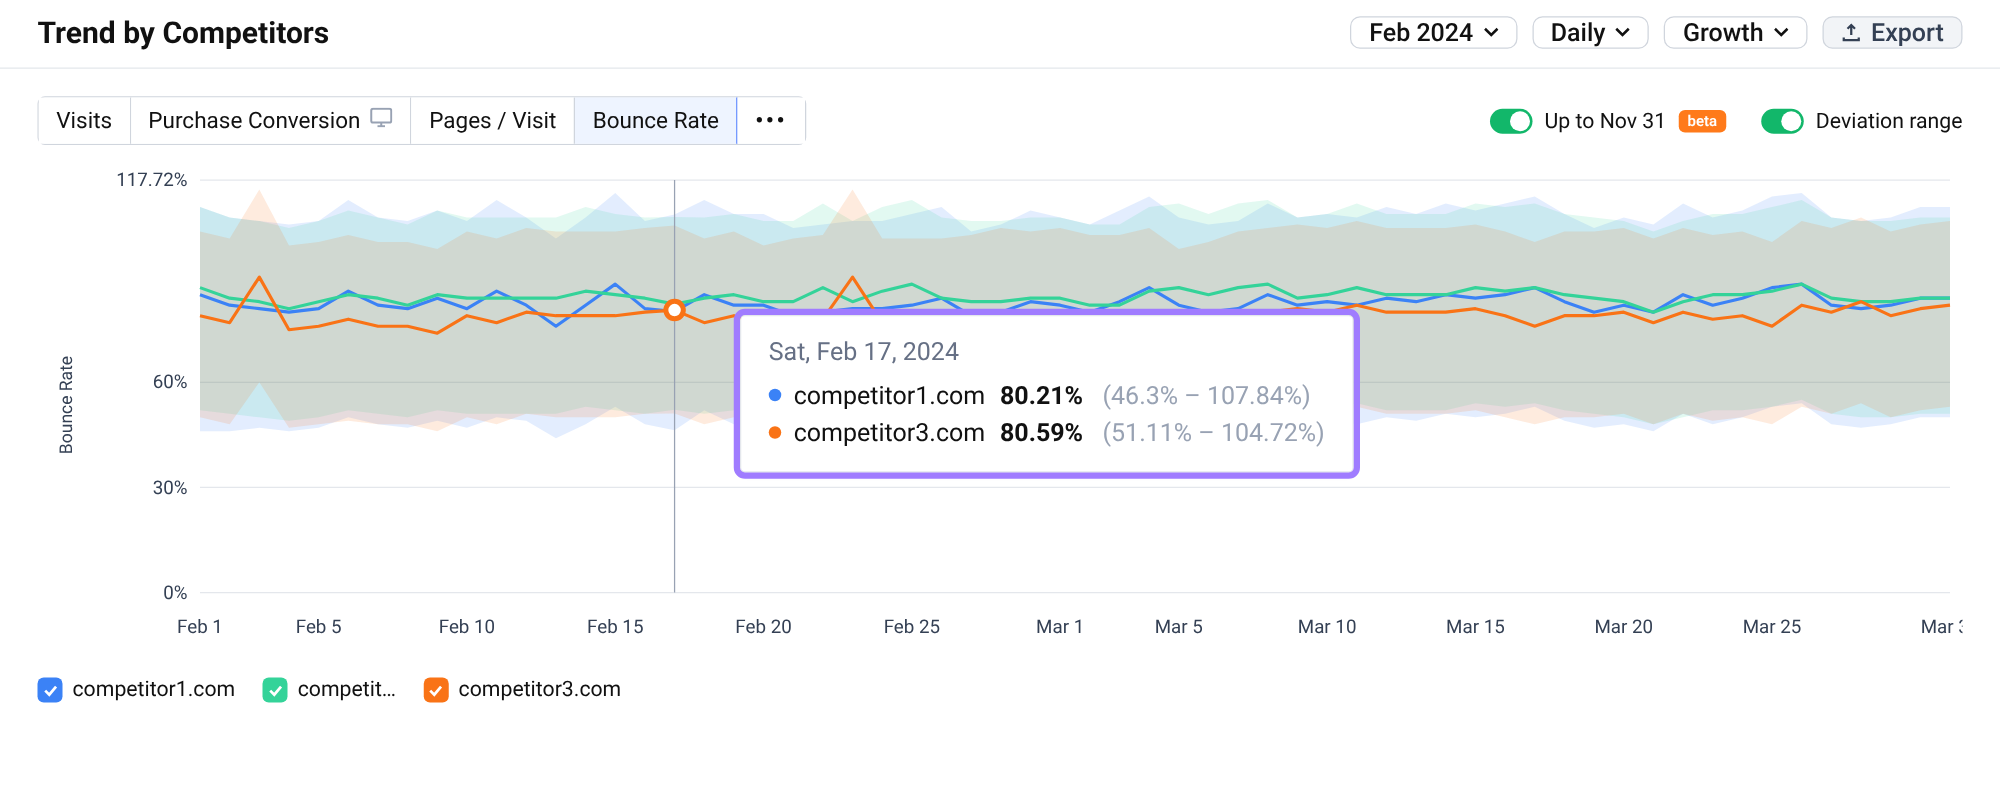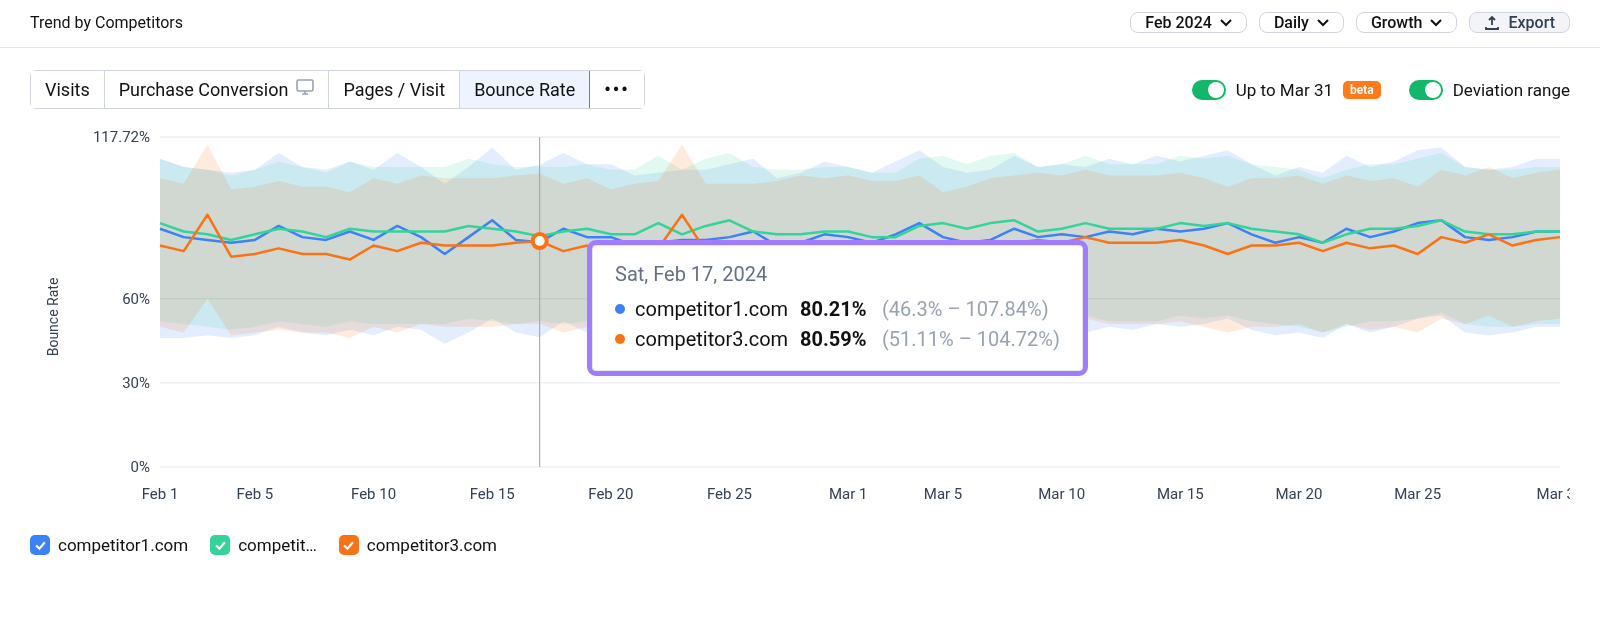--- a/index.html
+++ b/index.html
@@ -1,22 +1,22 @@
 <!DOCTYPE html>
 <html><head>
 <meta charset="utf-8">
 <style>
   *{box-sizing:border-box}
   html,body{margin:0;padding:0;font-family:-apple-system,BlinkMacSystemFont,"Segoe UI",Roboto,Helvetica,Arial,sans-serif;color:#111;background:#fff}
   body{width:1600px}
   
   .hdr{display:flex;align-items:center;justify-content:space-between;padding:12px 30px 14px 30px;border-bottom:1px solid #e4e7ec}
-  .title{font-size:16px;font-weight:400;letter-spacing:0}
+  .title{font-size:24px;font-weight:700;letter-spacing:0}
   .hdr-rt{display:flex;gap:12px}
-  .dd{display:inline-flex;align-items:center;gap:8px;border:1px solid #d0d5dd;border-radius:8px;padding:0 14px;font-size:16px;font-weight:500;cursor:pointer;background:#fff}
+  .dd{display:inline-flex;align-items:center;gap:8px;border:1px solid #d0d5dd;border-radius:8px;padding:0 14px;font-size:20px;font-weight:500;cursor:pointer;background:#fff}
   .dd.exp{background:#f2f4f7;border-color:#d0d5dd;color:#344054}
   .chev{width:12px;height:12px}
   .upl{width:16px;height:16px}
   
   .row2{display:flex;align-items:center;justify-content:space-between;padding:22px 30px 0 30px}
   .tabs{display:flex;border:1px solid #d0d5dd;border-radius:6px;overflow:visible}
   .tab{padding:8px 14px;font-size:18px;border-right:1px solid #d0d5dd;display:inline-flex;gap:8px;cursor:pointer;background:#fff}
   .tab:last-child{border-right:none}
   .tab.sel{background:#eef4ff;border-right:1px solid #4f7cff}
   .dots{letter-spacing:2px;font-weight:700}
@@ -97,21 +97,21 @@
           <span>Bounce Rate</span>
         </div>
       <div class="tab">
           <span class="dots">•••</span>
         </div>
     </span>
   </div>
   <div class="toggles">
     <div class="tgl">
       <span class="sw"></span>
-      <span>Up to Mar 31</span>
+      <span>Up to Nov 31</span>
       <span class="beta">beta</span>
     </div>
     <div class="tgl">
       <span class="sw"></span>
       <span>Deviation range</span>
     </div>
   </div>
 </div>
 
 <div class="chart-wrap">

